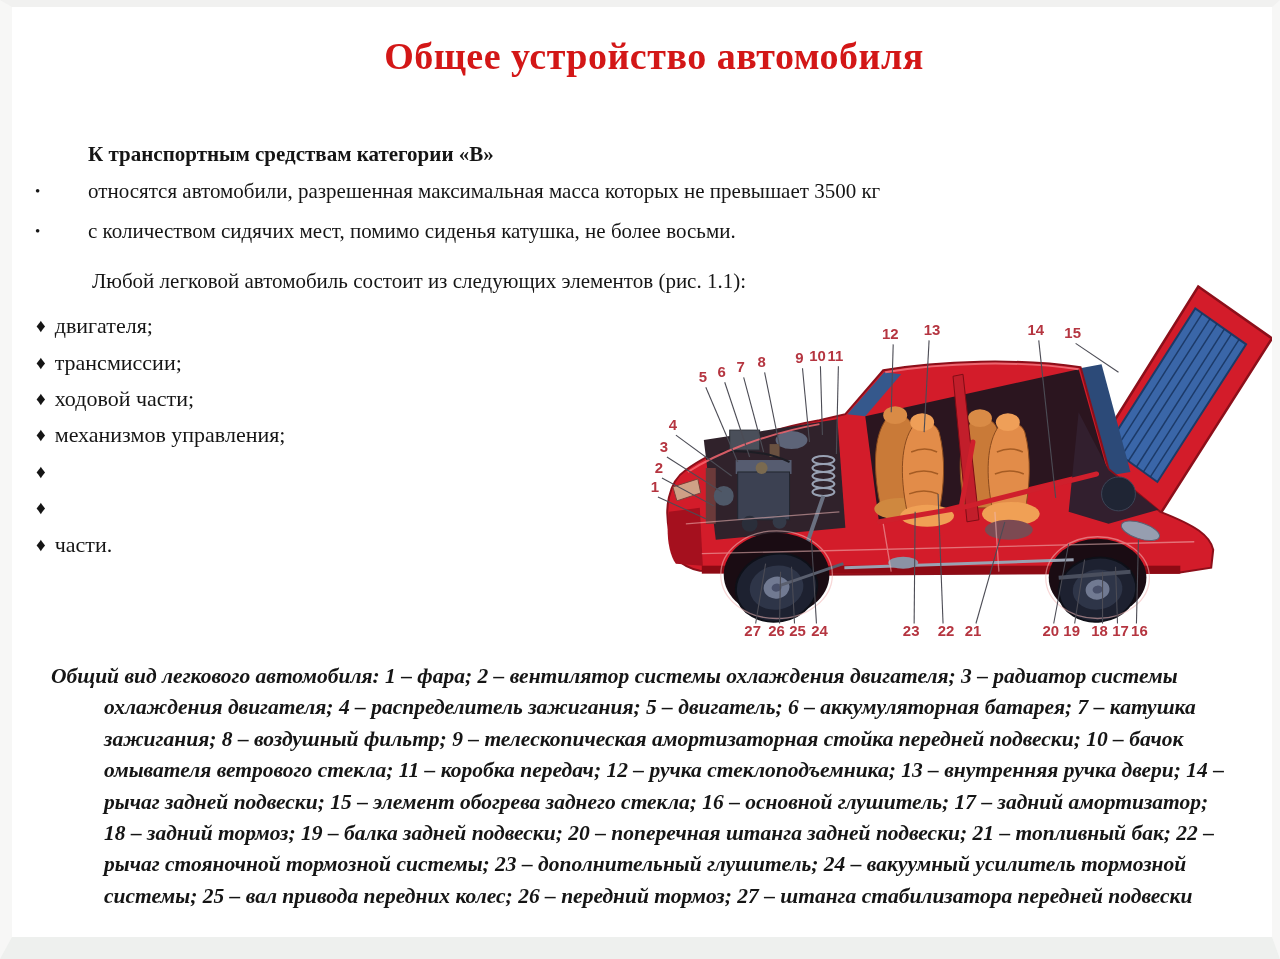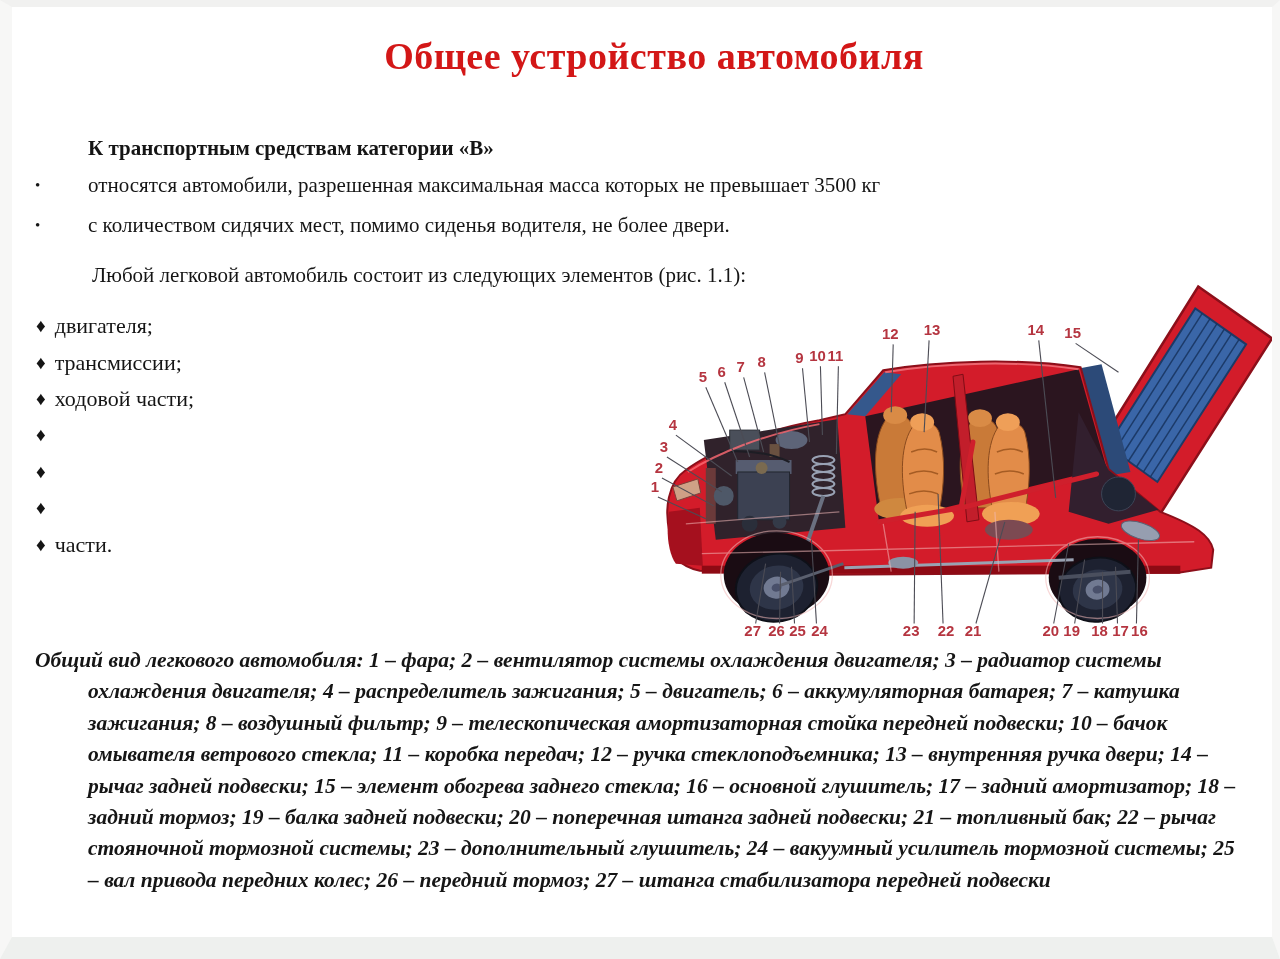--- a/index.html
+++ b/index.html
@@ -14,42 +14,42 @@
     border-top:7px solid #f1f1f0;
     border-left:12px solid #f7f7f6;
     border-right:8px solid #f7f7f6;
     border-bottom:22px solid #eef0ee;
   }
   .title{
     position:absolute;top:20px;left:0;width:100%;
     text-align:center;font-size:38px;font-weight:bold;
     color:var(--title_red,#d31717);margin:14px;letter-spacing:.5px;
   }
-  .intro{position:absolute;left:35px;top:136px;right:30px;font-size:21px;}
+  .intro{position:absolute;left:35px;top:142px;right:30px;font-size:21px;}
   .intro-heading{margin:0 0 12px 53px;font-weight:bold;}
   .intro-bullets{list-style:none;margin:0;padding:0;}
   .intro-bullets li{height:40px;display:flex;align-items:flex-start;}
   .intro-bullets .marker{width:53px;flex:0 0 53px;font-size:15px;padding-top:4px;}
   .lead{margin:10px 0 15px 57px;}
   .components{position:absolute;left:36px;top:308px;list-style:none;margin:0;padding:0;font-size:22px;}
   .components li{height:36.4px;display:flex;align-items:center;}
   .components .diamond{margin-right:9px;font-size:19px;}
   figure.car{position:absolute;left:640px;top:272px;width:638px;height:382px;margin:0;}
   figure.car svg{width:100%;height:100%;display:block;}
   .body-red{fill:var(--car_body_red,#d31c2a);}
   .glass-blue{fill:var(--window_blue,#35588c);}
   .seat-main{fill:var(--seat_orange,#e28c49);}
   .wheel-dark{fill:var(--wheel_dark,#1d2130);}
   .fig-num{
     font-family:"Liberation Sans","DejaVu Sans",sans-serif;
     font-size:15px;font-weight:bold;fill:var(--label_red,#b53540);
   }
   .leader{stroke:#4c4c55;stroke-width:1.1;}
   .caption{
-    position:absolute;left:35px;right:32px;top:645px;margin:0;
+    position:absolute;left:35px;right:32px;top:645px;margin:16px;
     font-size:21.5px;font-weight:bold;font-style:italic;
     line-height:31.4px;padding-left:53px;text-indent:-53px;text-align:left;
   }
 </style>
 </head>
 <body>
 
 <div class="frame"></div>
 
 <h1 class="title">Общее устройство автомобиля</h1>
@@ -57,21 +57,21 @@
 <div class="intro">
   <p class="intro-heading">К транспортным средствам категории «В»</p>
   <ul class="intro-bullets">
 
   <li>
       <span class="marker">•</span>
       <span>относятся автомобили, разрешенная максимальная масса которых не превышает 3500 кг</span>
     </li>
       <li>
       <span class="marker">•</span>
-      <span>с количеством сидячих мест, помимо сиденья водителя, не более двери.</span>
+      <span>с количеством сидячих мест, помимо сиденья катушка, не более восьми.</span>
     </li>
     </ul>
   <p class="lead">Любой легковой автомобиль состоит из следующих элементов (рис. 1.1):</p>
 </div>
 
 <ul class="components">
 
 <li>
     <span class="diamond">♦</span>
     <span>двигателя;</span>
@@ -79,20 +79,21 @@
     <li>
     <span class="diamond">♦</span>
     <span>трансмиссии;</span>
   </li>
     <li>
     <span class="diamond">♦</span>
     <span>ходовой части;</span>
   </li>
     <li>
     <span class="diamond">♦</span>
+    <span>механизмов управления;</span>
   </li>
     <li>
     <span class="diamond">♦</span>
   </li>
     <li>
     <span class="diamond">♦</span>
   </li>
     <li>
     <span class="diamond">♦</span>
     <span>части.</span>

